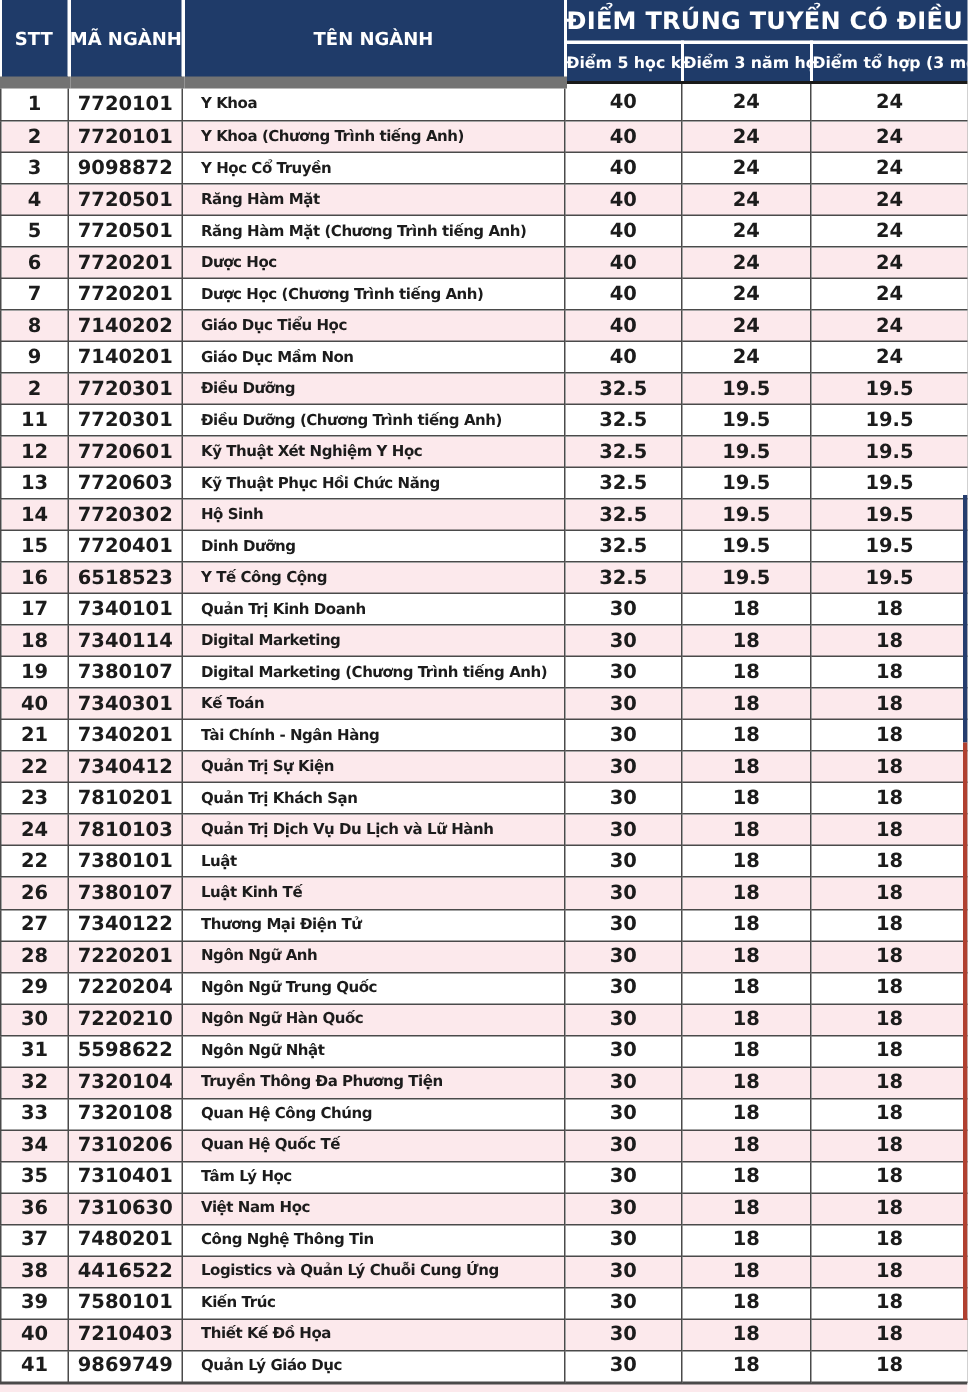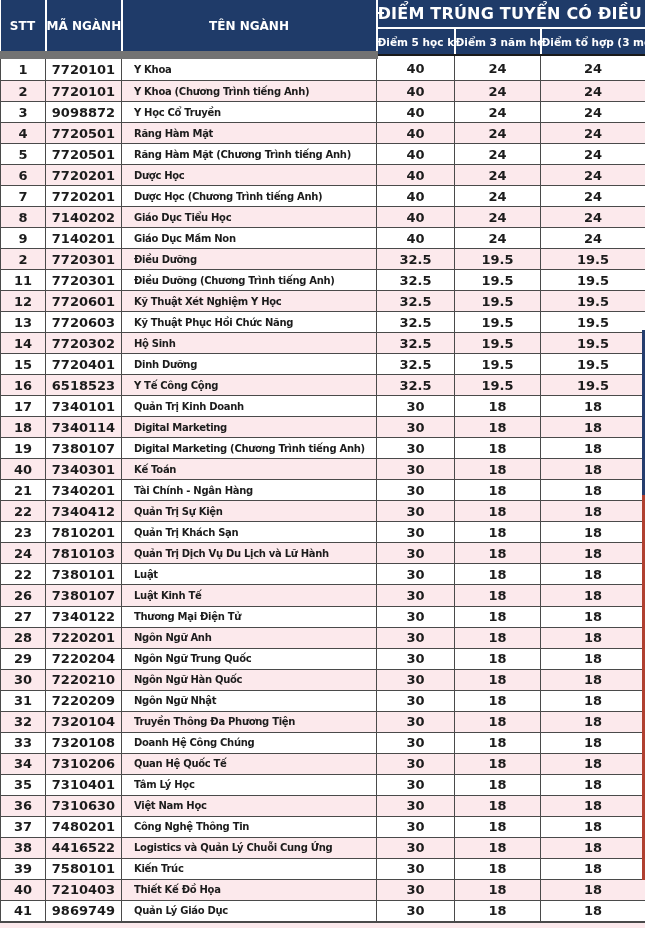--- a/index.html
+++ b/index.html
@@ -339,38 +339,38 @@
         <tr>
           <td class="c0">30</td>
           <td class="c1">7220210</td>
           <td class="c2">Ngôn Ngữ Hàn Quốc</td>
           <td class="c3">30</td>
           <td class="c4">18</td>
           <td class="c5">18</td>
         </tr>
         <tr>
           <td class="c0">31</td>
-          <td class="c1">7220209</td>
+          <td class="c1">5598622</td>
           <td class="c2">Ngôn Ngữ Nhật</td>
           <td class="c3">30</td>
           <td class="c4">18</td>
           <td class="c5">18</td>
         </tr>
         <tr>
           <td class="c0">32</td>
           <td class="c1">7320104</td>
           <td class="c2">Truyền Thông Đa Phương Tiện</td>
           <td class="c3">30</td>
           <td class="c4">18</td>
           <td class="c5">18</td>
         </tr>
         <tr>
           <td class="c0">33</td>
           <td class="c1">7320108</td>
-          <td class="c2">Doanh Hệ Công Chúng</td>
+          <td class="c2">Quan Hệ Công Chúng</td>
           <td class="c3">30</td>
           <td class="c4">18</td>
           <td class="c5">18</td>
         </tr>
         <tr>
           <td class="c0">34</td>
           <td class="c1">7310206</td>
           <td class="c2">Quan Hệ Quốc Tế</td>
           <td class="c3">30</td>
           <td class="c4">18</td>

